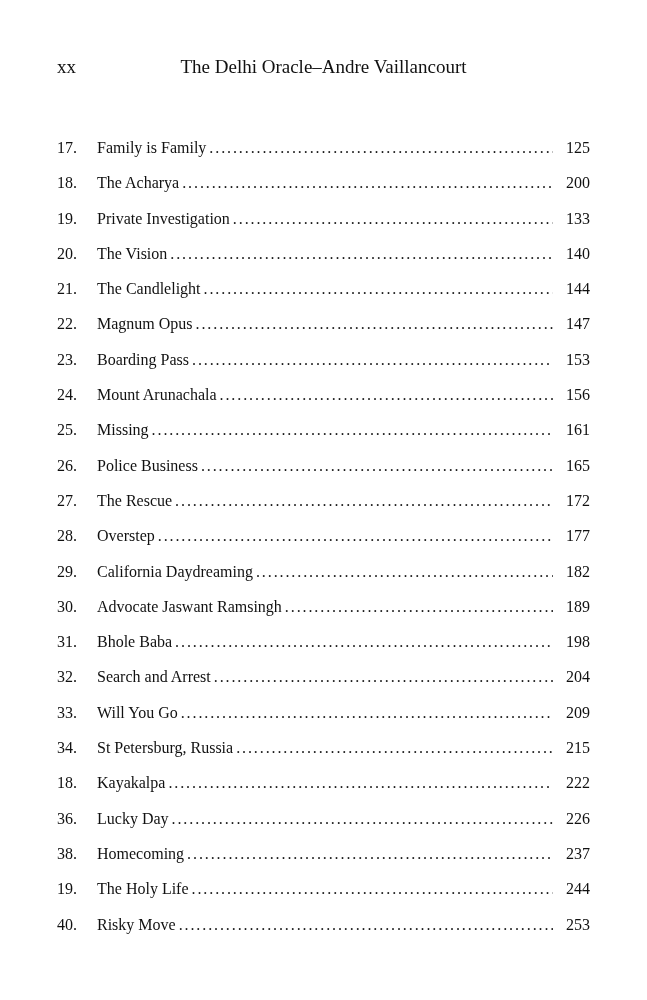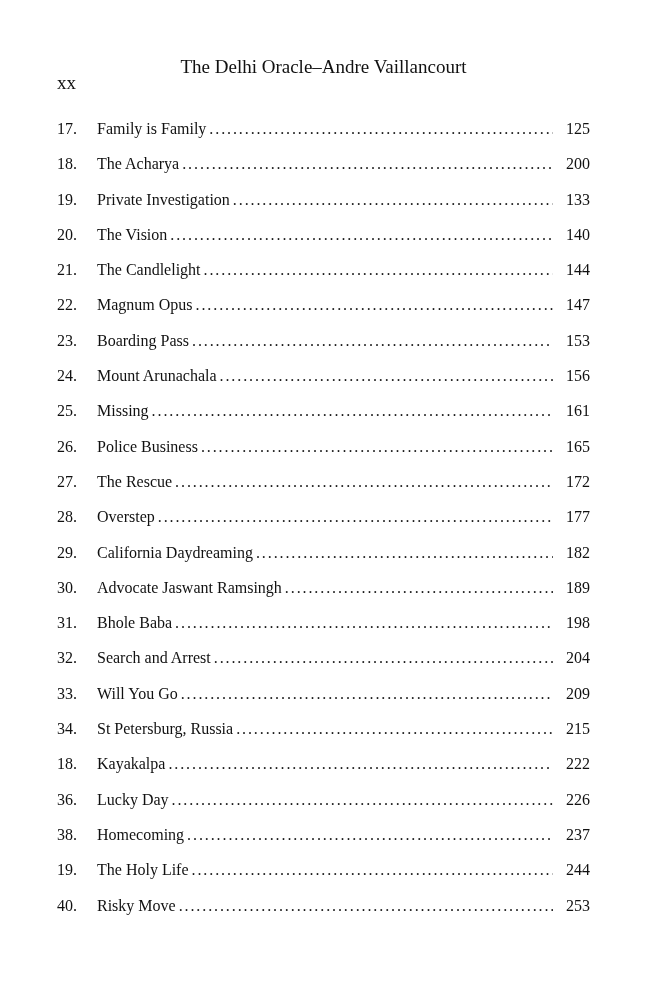--- a/index.html
+++ b/index.html
@@ -25,21 +25,21 @@
     top: 55px;
     left: 57px;
     right: 57px;
     height: 24px;
     font-size: 19px;
     line-height: 24px;
   }
   .folio {
     position: absolute;
     left: 0;
-    top: 16px;
+    top: 0;
   }
   .running-title {
     text-align: center;
     width: 100%;
   }
   .toc {
     position: absolute;
     top: 106px;
     left: 57px;
     right: 57px;
@@ -50,37 +50,37 @@
     height: 35.3px;
     font-size: 16px;
     line-height: 26px;
     white-space: nowrap;
   }
   .toc-num {
     flex: 0 0 40px;
   }
   .toc-title {
     flex: 0 0 auto;
-    margin-top: 10px;
   }
   .toc-leader {
     flex: 1 1 auto;
     overflow: hidden;
     margin: 0 7px 0 3px;
     min-width: 0;
   }
   .toc-leader::after {
     content: "................................................................................................................................";
     letter-spacing: 1.9px;
     color: #1a1a1a;
   }
   .toc-page {
     flex: 0 0 auto;
     text-align: right;
     min-width: 30px;
+    margin-top: 29px;
   }
 </style>
 </head>
 <body>
 
 <div class="page">
 
   <div class="header">
     <span class="folio">xx</span>
     <div class="running-title">The Delhi Oracle–Andre Vaillancourt</div>

